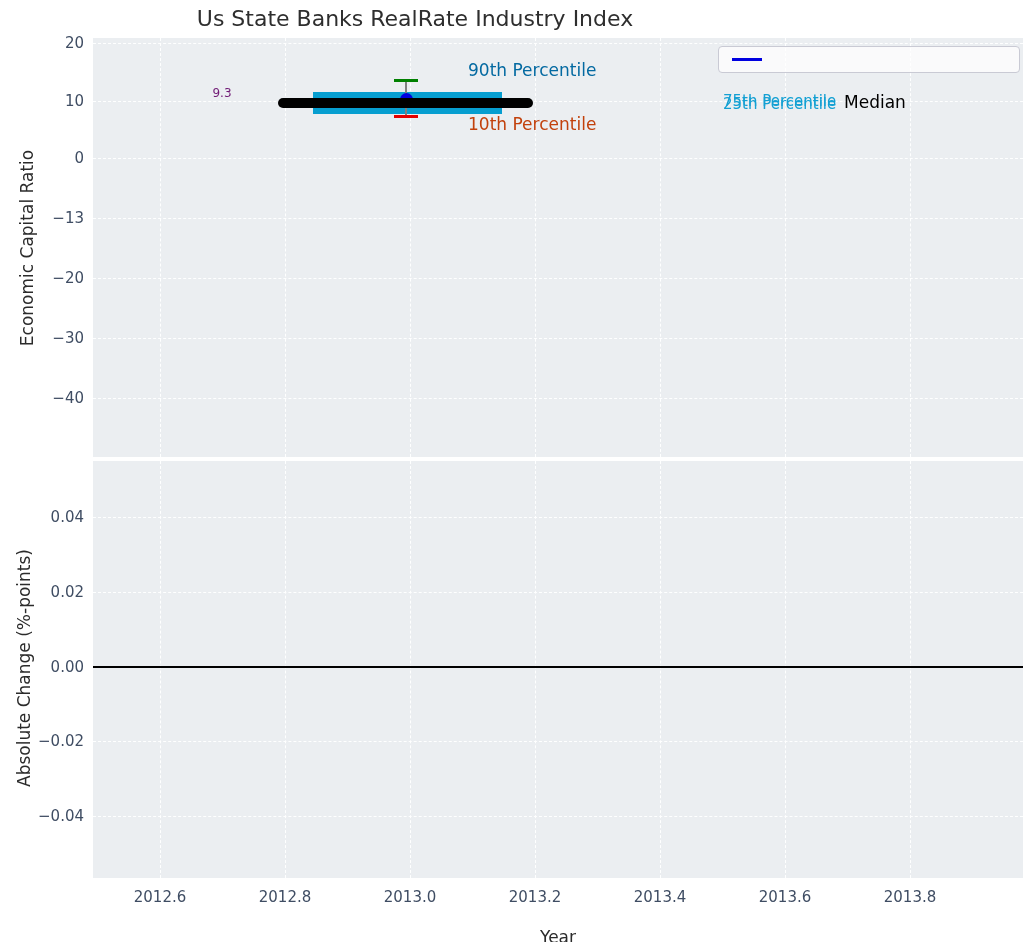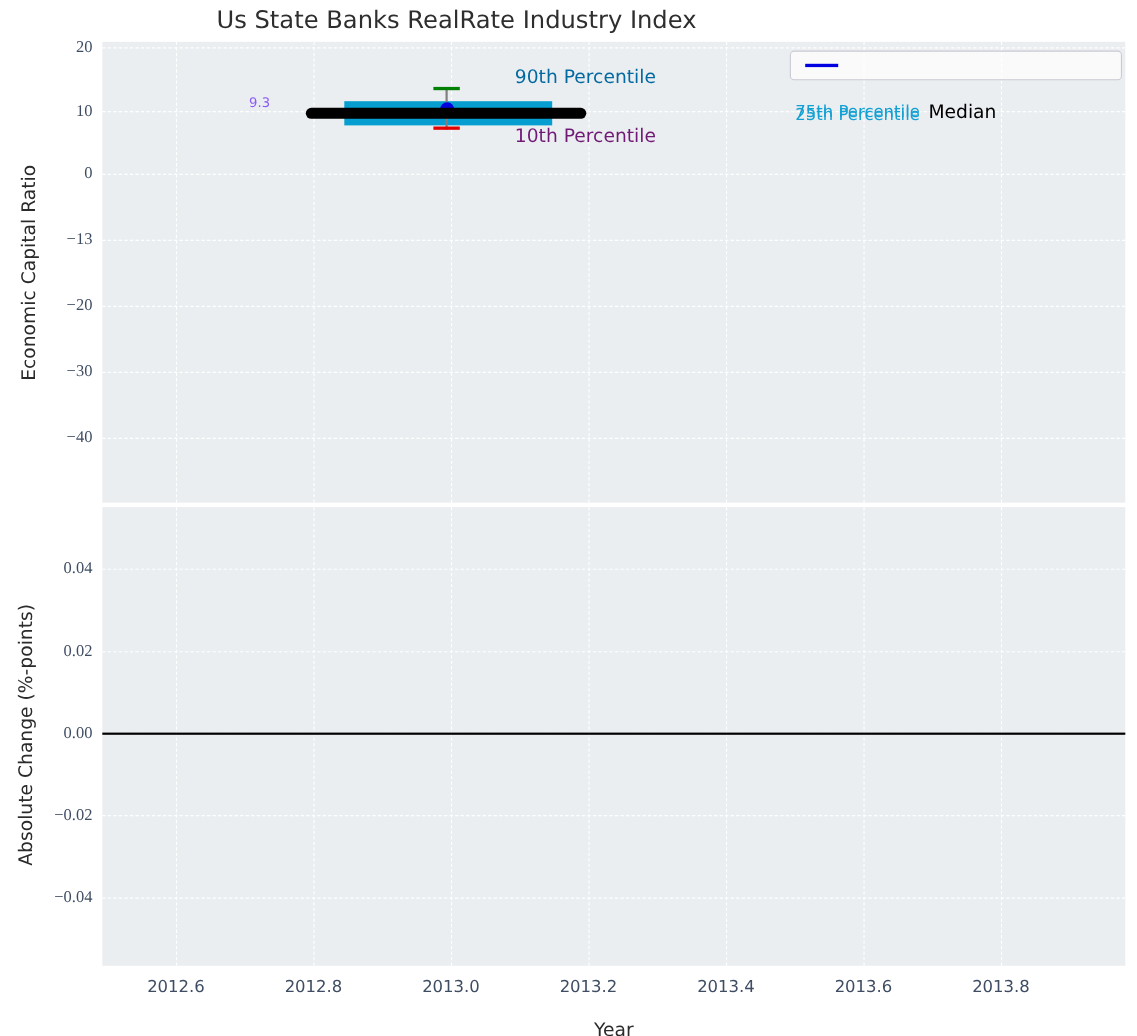--- a/index.html
+++ b/index.html
@@ -6,21 +6,21 @@
   body { background:#fff; font-family:"DejaVu Sans", sans-serif; }
   .fig { position:relative; width:1034px; height:942px; background:#ffffff; overflow:hidden; }
   .title { position:absolute; left:0; top:6px; width:830px; text-align:center;
            font-size:22px; color:#2e2e2e; }
   .plot { position:absolute; background:#ebeef1; }
   .plot-top { left:93px; top:38px; width:930px; height:419px; }
   .plot-bottom { left:93px; top:461px; width:930px; height:417px; }
   .gl-h { position:absolute; left:0; width:100%; height:0; border-top:1px dashed rgba(255,255,255,0.95); }
   .gl-v { position:absolute; top:0; height:100%; width:0; border-left:1px dashed rgba(255,255,255,0.95); }
   .ytick { position:absolute; left:30px; width:54px; text-align:right;
-           font-size:15px; color:#3f4d63; line-height:18px;font-family:Liberation Serif, serif; }
+           font-size:15px; color:#3f4d63; line-height:18px; }
   .xtick { position:absolute; width:70px; top:888px; text-align:center;
            font-size:15px; color:#3f4d63; }
   .axis-label { position:absolute; font-size:17px; color:#2b2b2b; white-space:nowrap; }
   .axis-label-y { transform:translate(-50%,-50%) rotate(-90deg); }
   .ann { position:absolute; white-space:nowrap; }
   .median-line { position:absolute; left:185px; top:60px; width:255px; height:10px;
                  background:#000; border-radius:5px; }
   .iqr-box { position:absolute; left:220px; top:54px; width:189px; height:22px; background:#069ed0; }
   .whisker { position:absolute; left:312px; top:42px; width:2px; height:38px; background:#7f7f7f; }
   .cap { position:absolute; left:301px; width:24px; height:3px; }
@@ -60,23 +60,23 @@
     <div class="gl-h" style="top:300px"></div>
     <div class="gl-h" style="top:360px"></div>
 
     <div class="iqr-box"></div>
     <div class="whisker"></div>
     <div class="cap cap-90"></div>
     <div class="cap cap-10"></div>
     <div class="marker"></div>
     <div class="median-line"></div>
 
-    <div class="ann" style="left:125px; top:48px; width:36px; text-align:center; font-size:12px; color:#8b5cf6;">9.3</div>
+    <div class="ann" style="left:111px; top:48px; width:36px; text-align:center; font-size:12px; color:#701a75;">9.3</div>
     <div class="ann" style="left:375px; top:22px; font-size:17px; color:#0369a1;">90th Percentile</div>
-    <div class="ann" style="left:375px; top:76px; font-size:17px; color:#701a75;">10th Percentile</div>
+    <div class="ann" style="left:375px; top:76px; font-size:17px; color:#c2410c;">10th Percentile</div>
     <div class="ann" style="left:630px; top:54px; font-size:15px; color:#13a0d3;">75th Percentile</div>
     <div class="ann" style="left:630px; top:57px; font-size:15px; color:#13a0d3;">25th Percentile</div>
     <div class="ann" style="left:751px; top:54px; font-size:17px; color:#000;">Median</div>
 
     <div class="legend">
       <div class="legend-line"></div>
     </div>
   </div>
 
   <div class="ytick" style="top:34px">20</div>

